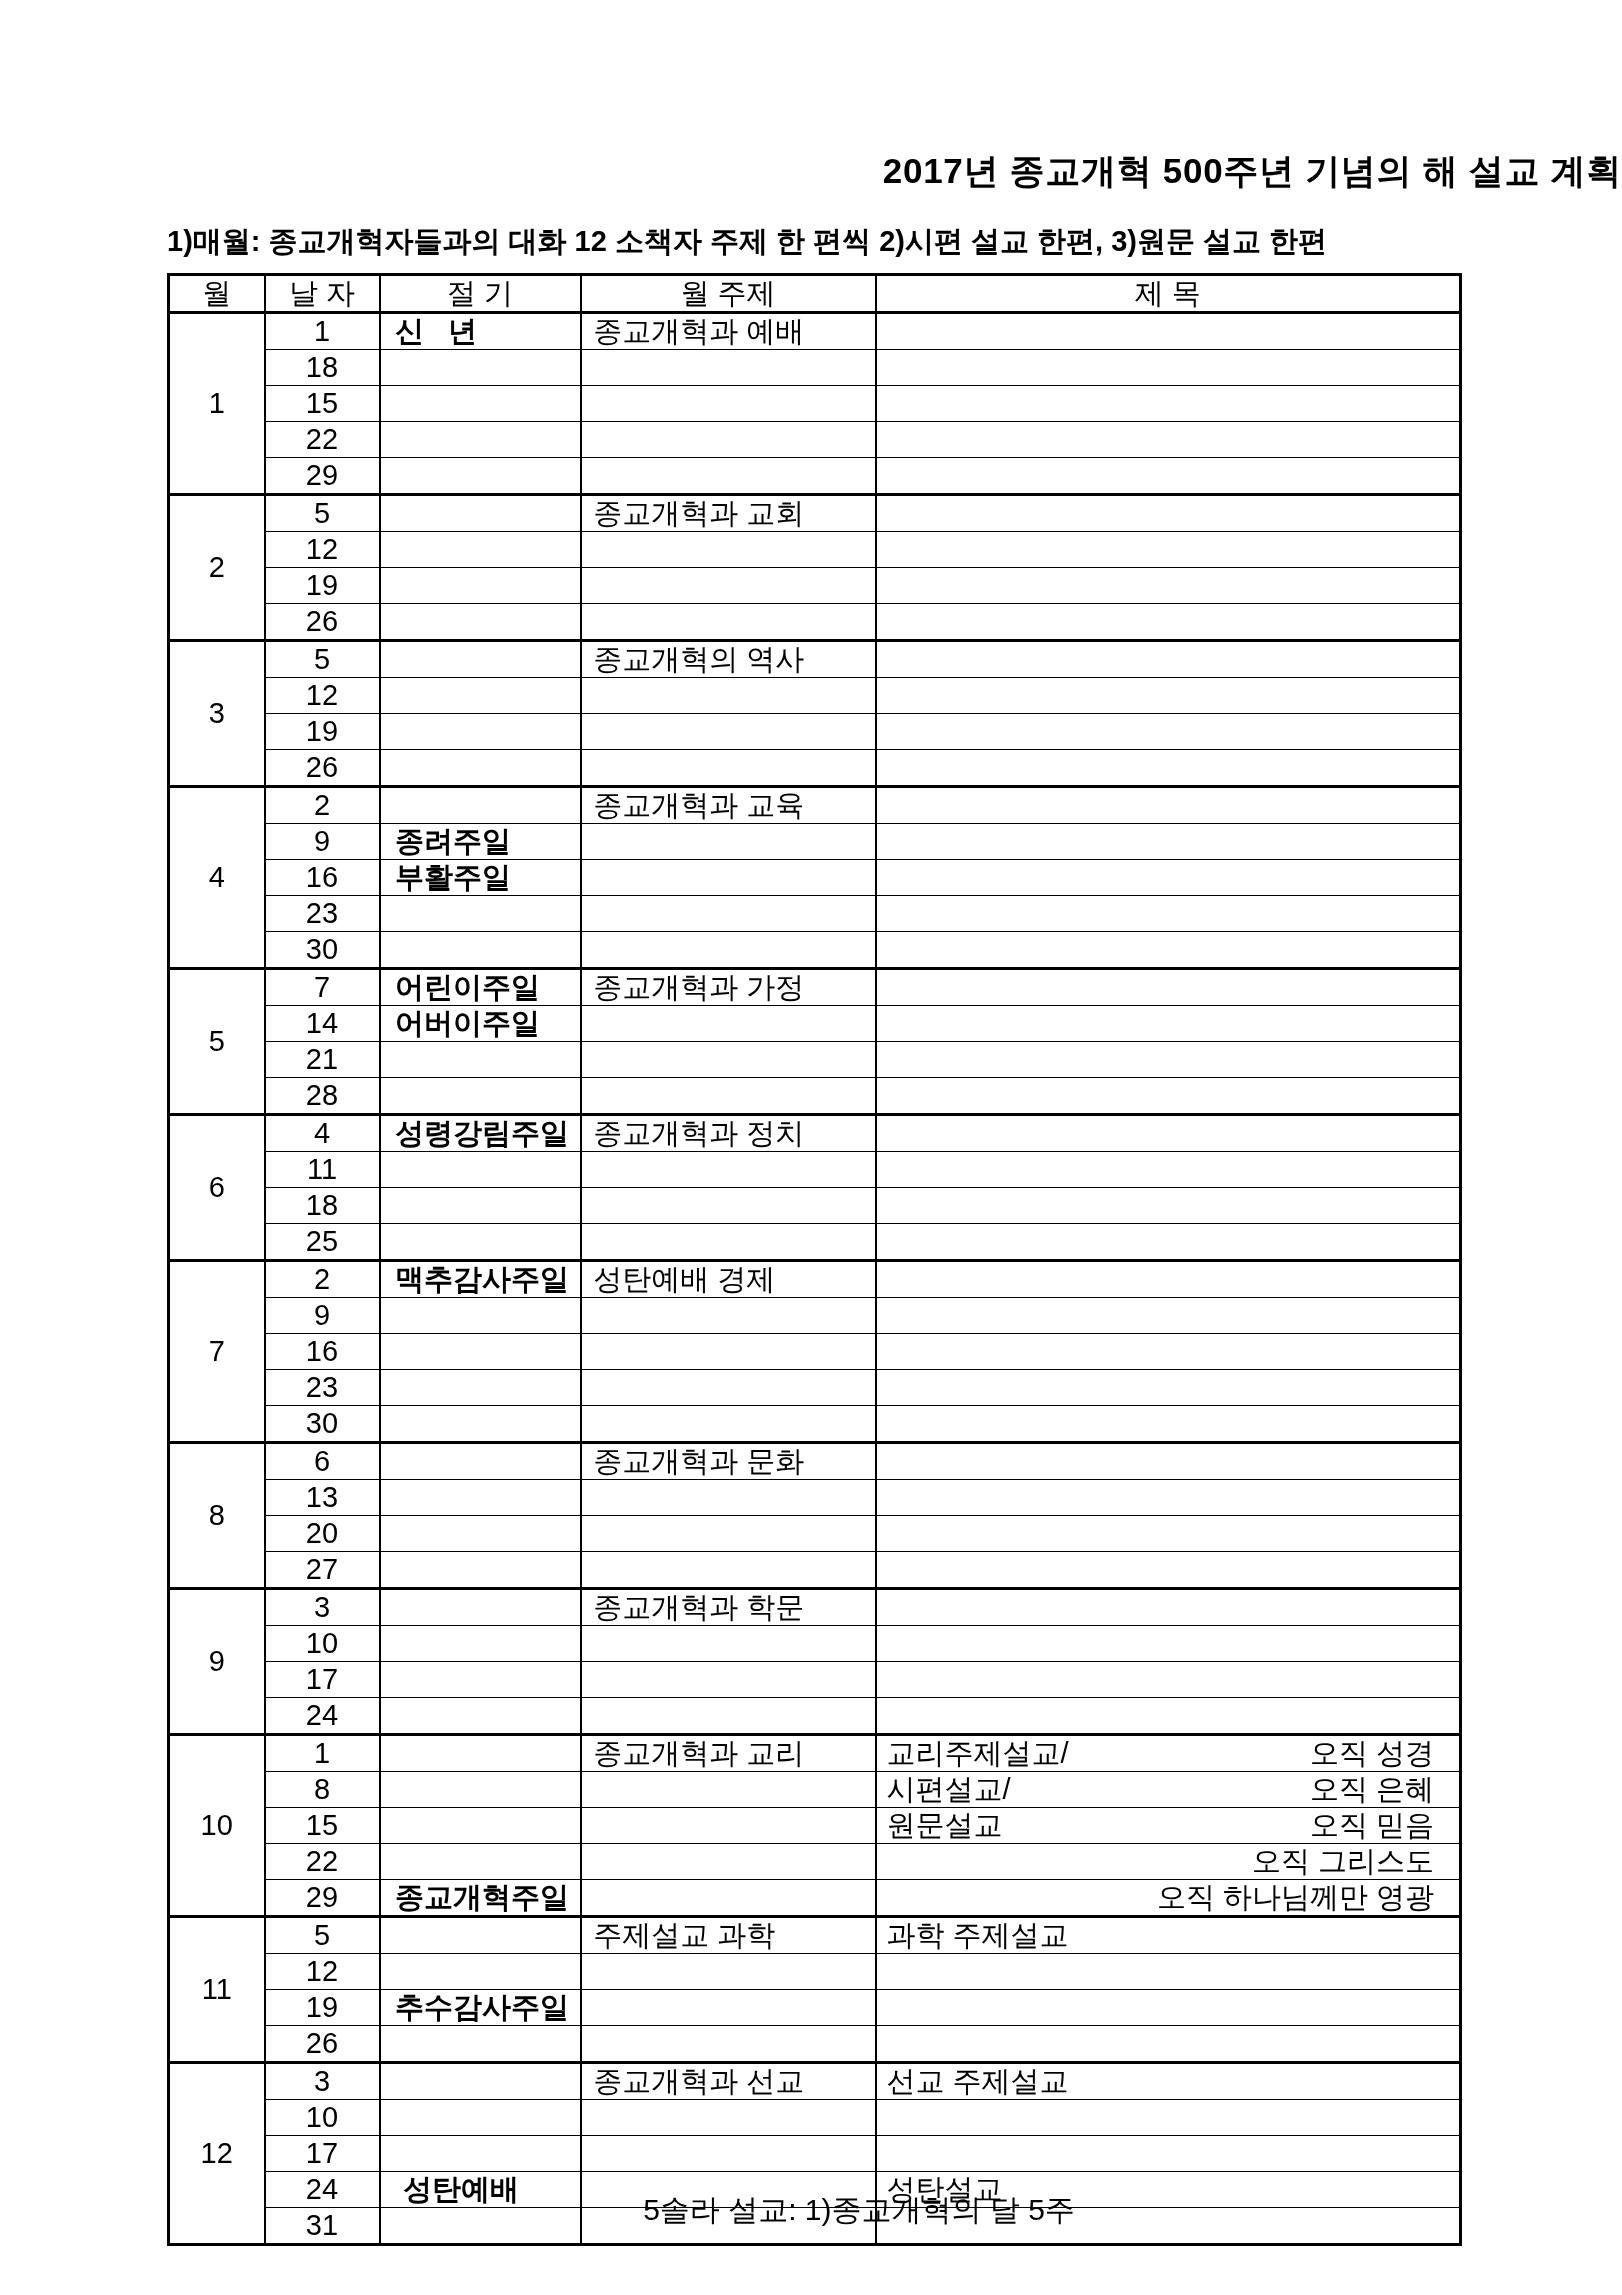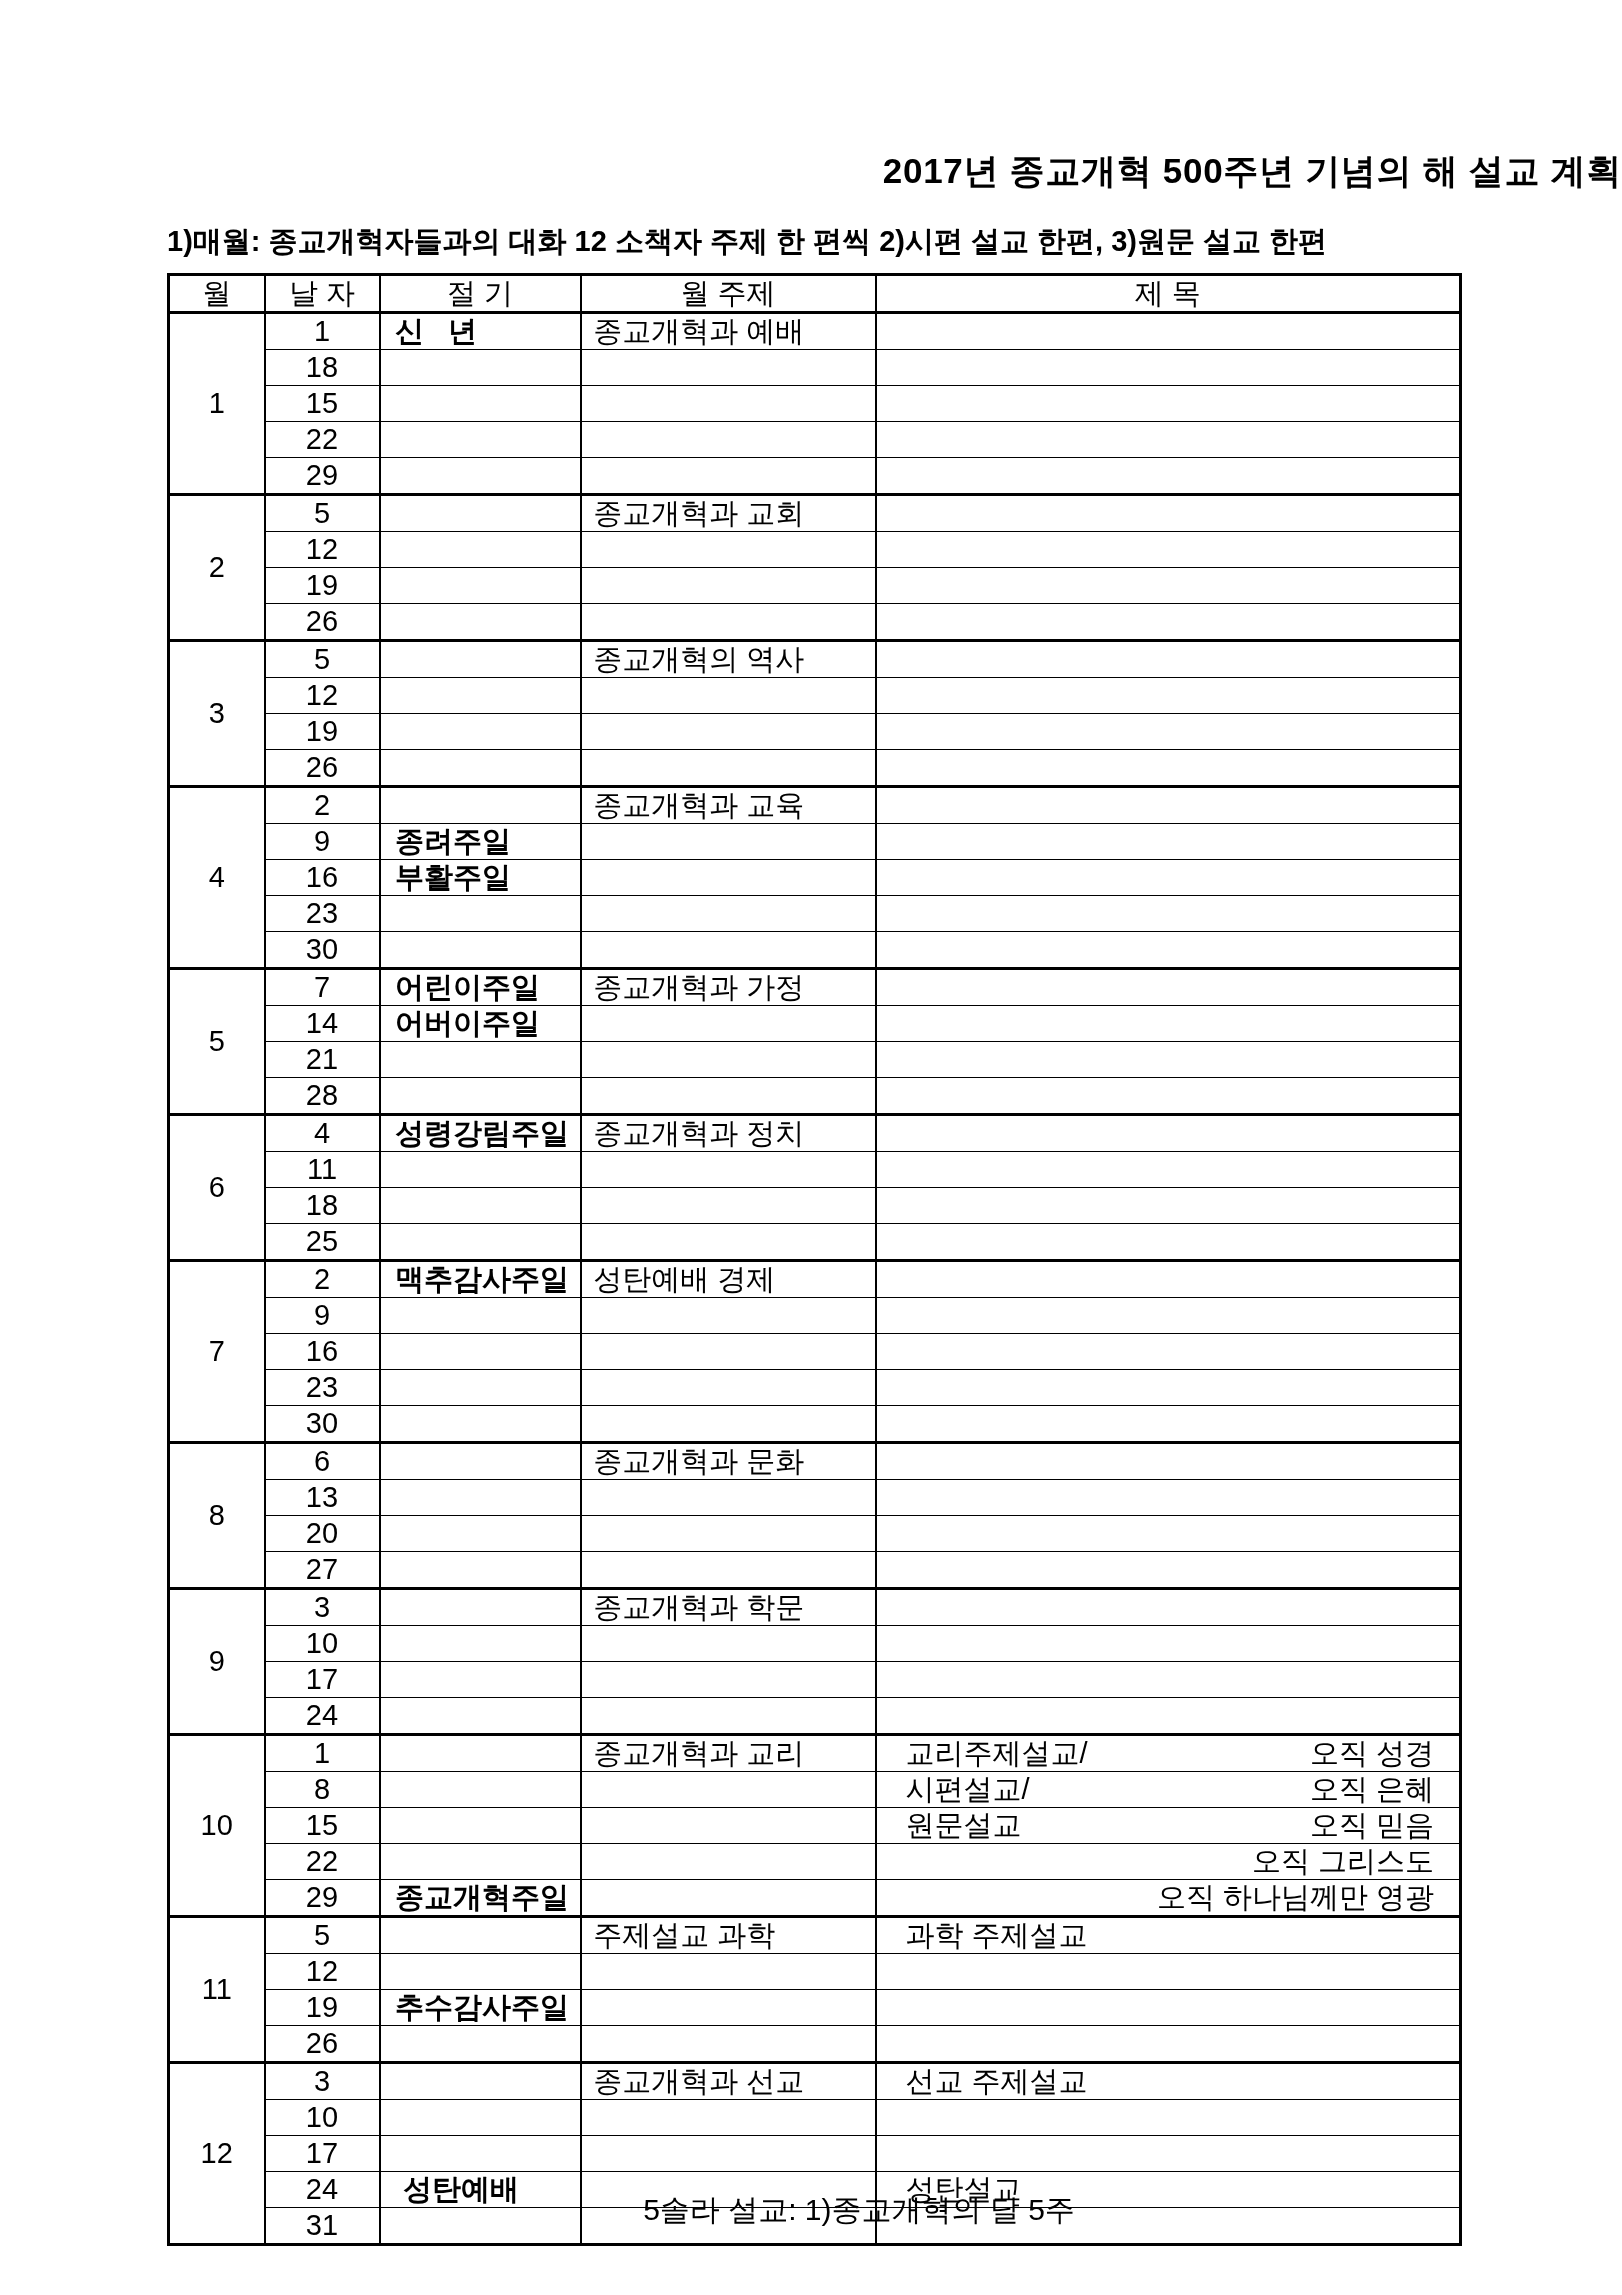--- a/index.html
+++ b/index.html
@@ -61,21 +61,21 @@
   thead th {
     height: 35px;
     text-align: center;
     border-bottom: 3.3px solid #000000;
   }
   tr.month-first td { border-top: 3.3px solid #000000; }
   td.col-month { text-align: center; }
   td.col-date  { text-align: center; }
   td.col-season { text-align: left; padding-left: 14.4px; font-weight: bold; }
   td.col-theme  { text-align: left; padding-left: 11.8px; margin-top: 28px; }
-  td.col-title  { padding-left: 29px; padding-right: 25px; }
+  td.col-title  { padding-left: 10px; padding-right: 25px; }
   td.col-title .wrap {
     display: flex;
     justify-content: space-between;
     align-items: center;
     width: 100%;
   }
   .footer-note {
     position: absolute;
     top: 2190px;
     left: 0;

